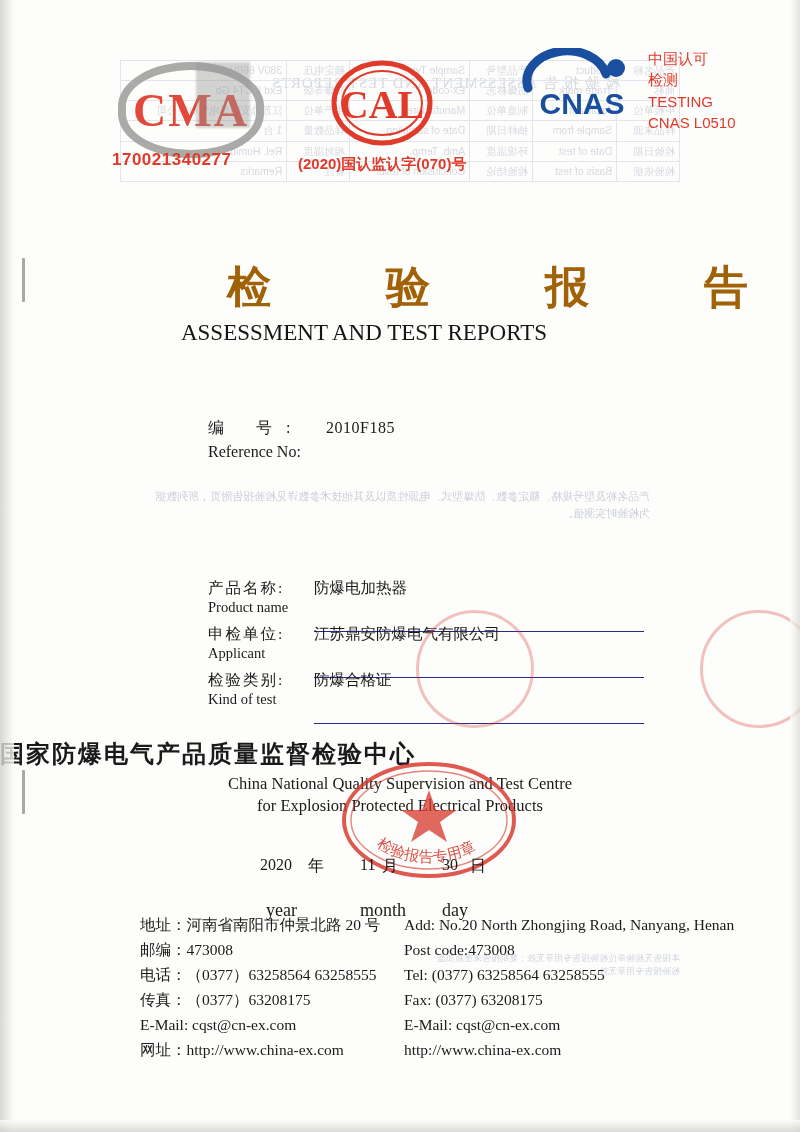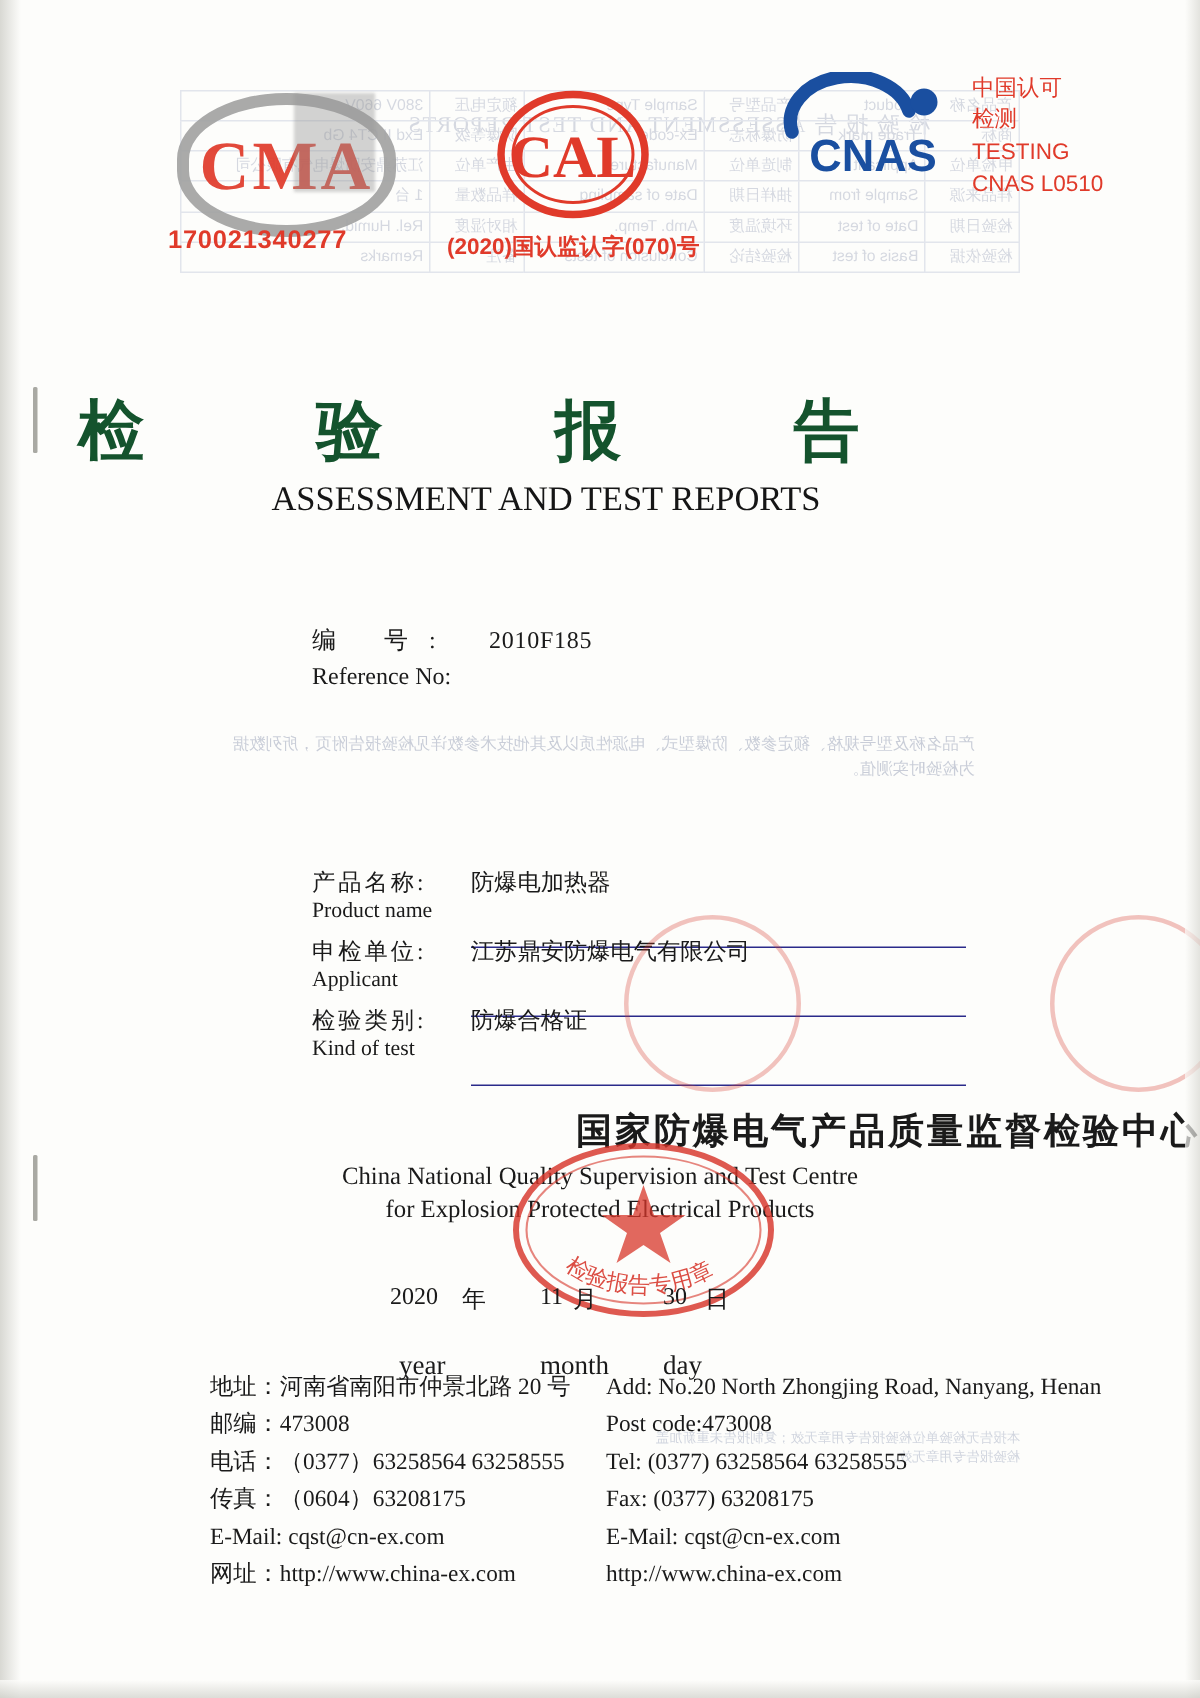--- a/index.html
+++ b/index.html
@@ -143,27 +143,27 @@
     line-height: 1.42;
     font-family: "Liberation Sans", sans-serif;
   }
   .cnas-text .en { color: #e03a2a; }
 
   
   .doc-title {
     position: absolute;
     left: 0; top: 258px;
     width: 800px;
-    text-align: left;
+    text-align: right;
     font-size: 44px;
     letter-spacing: 52px;
     text-indent: 52px;
     font-weight: 600;
     font-family: "Liberation Serif", serif;
-    color: #14532d;
+    color: #a16207;
   }
   .doc-subtitle {
     position: absolute;
     left: 0; top: 320px;
     width: 728px;
     text-align: center;
     font-size: 23px;
     font-family: "Liberation Serif", serif;
     color: #151515;
   }
@@ -203,21 +203,21 @@
     border-bottom: 1px solid #2a2a8a;
     padding-bottom: 32px;
     font-size: 15.5px;
   }
 
   
   .centre-cn {
     position: absolute;
     left: 0; top: 738px;
     width: 800px;
-    text-align: right;
+    text-align: left;
     font-size: 24px;
     font-weight: 600;
     letter-spacing: 2px;
   }
   .centre-en1 {
     position: absolute;
     left: 0; top: 774px;
     width: 800px;
     text-align: center;
     font-size: 16.5px;
@@ -444,21 +444,21 @@
     <span class="d-dch">日</span>
     <span class="lbl l-y">year</span>
     <span class="lbl l-m">month</span>
     <span class="lbl l-d">day</span>
   </div>
 
   <div class="foot-cn">
     <div>地址：河南省南阳市仲景北路 20 号</div>
     <div>邮编：473008</div>
     <div>电话：（0377）63258564    63258555</div>
-    <div>传真：（0604）63208175</div>
+    <div>传真：（0377）63208175</div>
     <div>E-Mail: cqst@cn-ex.com</div>
     <div>网址：http://www.china-ex.com</div>
   </div>
 
   <div class="foot-en">
     <div>Add: No.20 North Zhongjing Road, Nanyang, Henan</div>
     <div>Post code:473008</div>
     <div>Tel: (0377) 63258564        63258555</div>
     <div>Fax: (0377) 63208175</div>
     <div>E-Mail: cqst@cn-ex.com</div>

